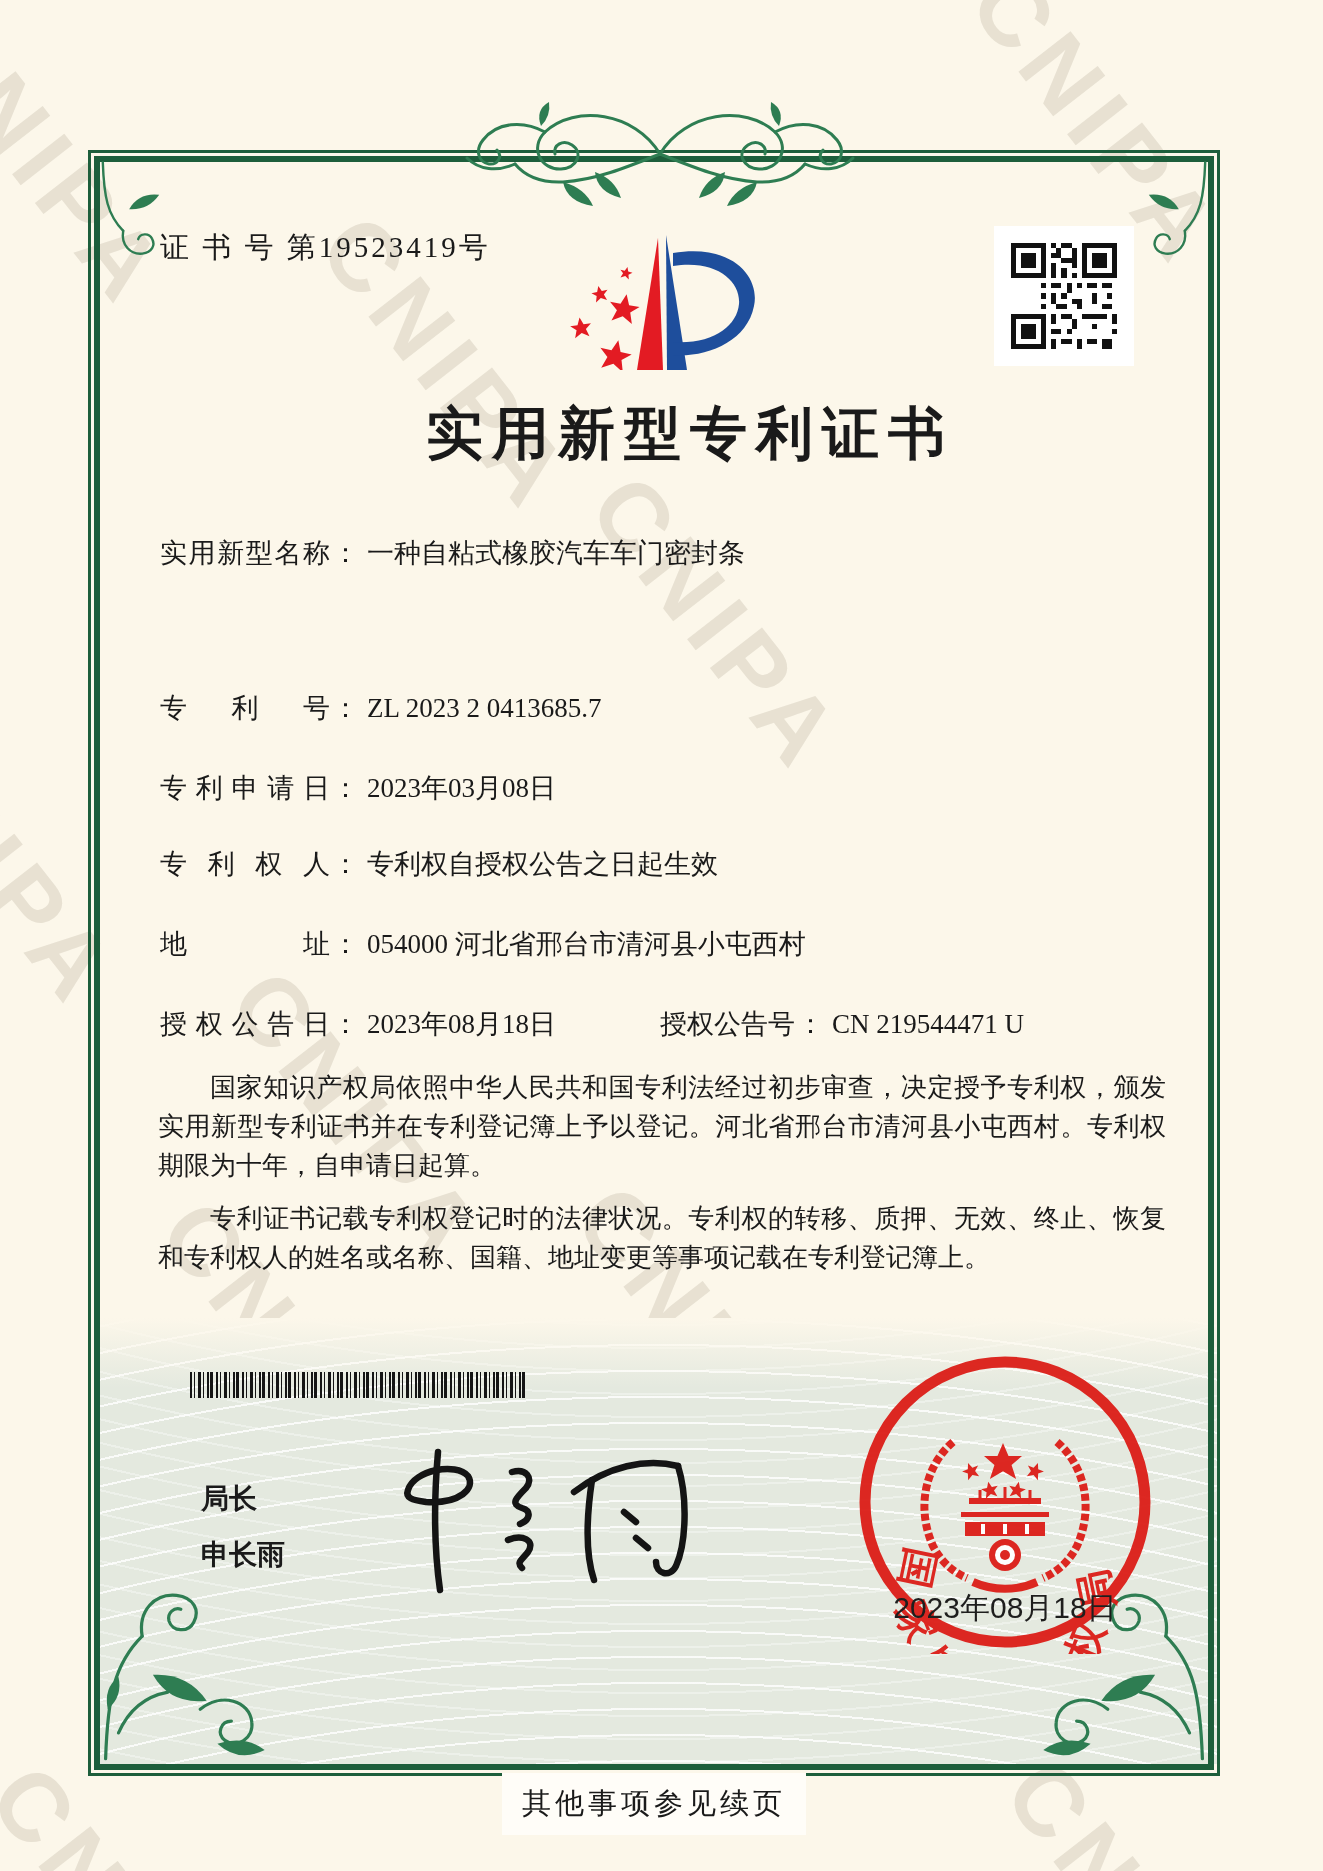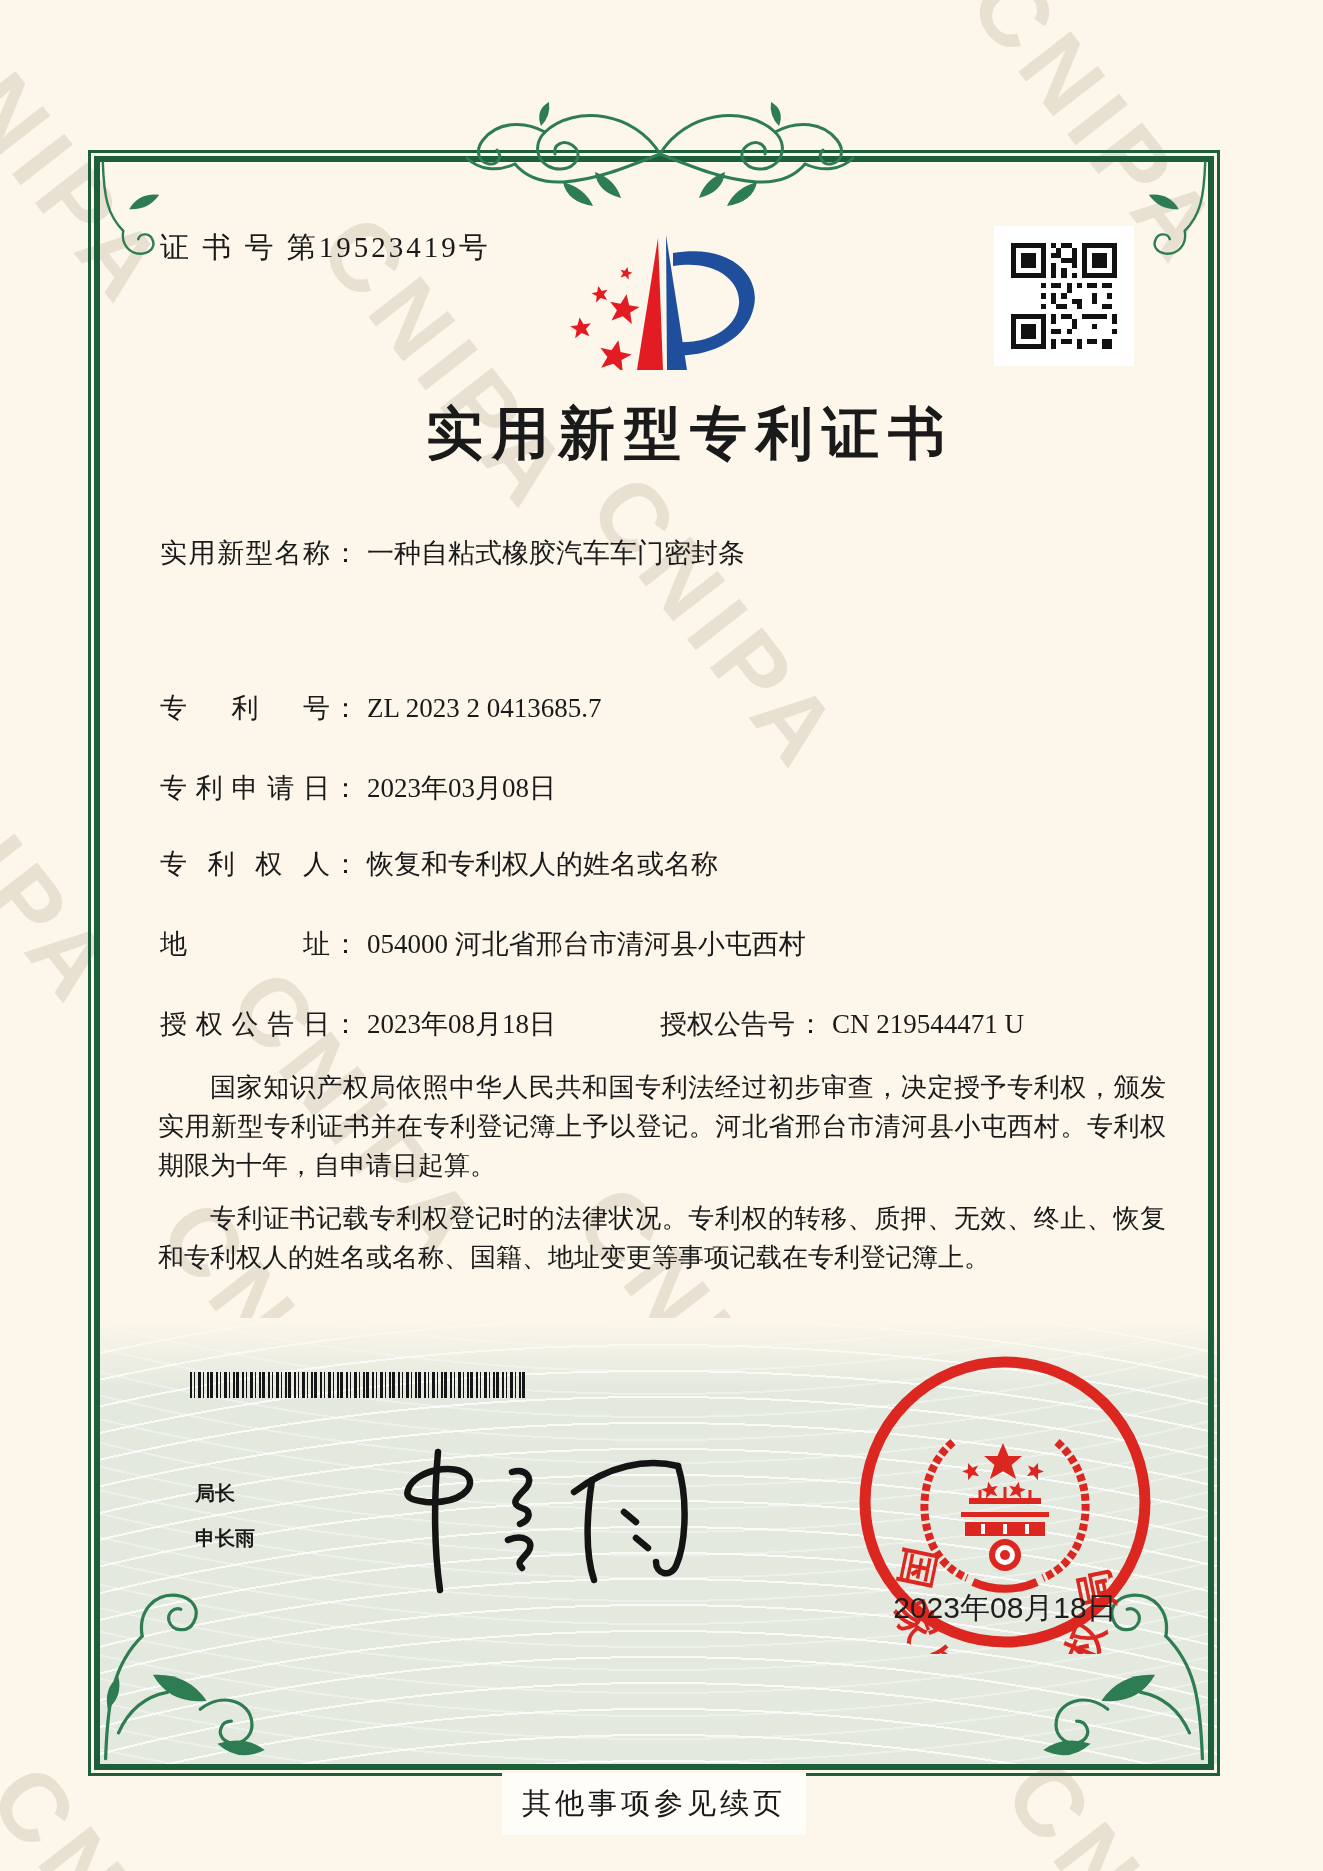--- a/index.html
+++ b/index.html
@@ -50,22 +50,22 @@
 
   
   .barcode{position:absolute;left:190px;top:1372px;width:336px;height:26px;z-index:3;
       background-image:repeating-linear-gradient(90deg,
         #151515 0 2px, transparent 2px 4px,
         #151515 4px 5px, transparent 5px 8px,
         #151515 8px 11px, transparent 11px 13px,
         #151515 13px 14px, transparent 14px 17px,
         #151515 17px 19px, transparent 19px 20px,
         #151515 20px 23px, transparent 23px 26px);}
-  .signer{position:absolute;left:195px;top:1480px;z-index:3;
-          font-family:"Liberation Sans","DejaVu Sans",sans-serif;font-weight:700;font-size:20px;}
+  .signer{position:absolute;left:201px;top:1480px;z-index:3;
+          font-family:"Liberation Sans","DejaVu Sans",sans-serif;font-weight:700;font-size:28px;}
   .signer div{margin-bottom:18px;}
   .signature{position:absolute;left:378px;top:1428px;width:360px;height:190px;z-index:3;}
   .seal{position:absolute;left:853px;top:1350px;width:304px;height:304px;z-index:4;opacity:.96;}
 
   .page-info{position:absolute;left:88px;top:1706px;width:1132px;text-align:center;
              font-size:24px;z-index:3;}
   .cont-note{position:absolute;left:88px;top:1773px;width:1132px;text-align:center;z-index:3;}
   .cont-note span{display:inline-block;background:#fffdf8;padding:11px 20px;font-size:29px;
                   letter-spacing:4px;}
 </style>
@@ -185,21 +185,21 @@
   <div class="frow r1">
     <span class="flabel">实用新型名称</span><span class="fcolon">：</span><span>一种自粘式橡胶汽车车门密封条</span>
   </div>
   <div class="frow r3">
     <span class="flabel">专利号</span><span class="fcolon">：</span><span>ZL 2023 2 0413685.7</span>
   </div>
   <div class="frow r4">
     <span class="flabel">专利申请日</span><span class="fcolon">：</span><span>2023年03月08日</span>
   </div>
   <div class="frow r5">
-    <span class="flabel">专利权人</span><span class="fcolon">：</span><span>恢复和专利权人的姓名或名称</span>
+    <span class="flabel">专利权人</span><span class="fcolon">：</span><span>专利权自授权公告之日起生效</span>
   </div>
   <div class="frow r6">
     <span class="flabel">地址</span><span class="fcolon">：</span><span>054000 河北省邢台市清河县小屯西村</span>
   </div>
   <div class="frow r7">
     <span class="flabel">授权公告日</span><span class="fcolon">：</span><span>2023年08月18日</span>
   </div>
   <div class="frow-second">
     <span>授权公告号</span><span class="fcolon">：</span><span>CN 219544471 U</span>
   </div>

